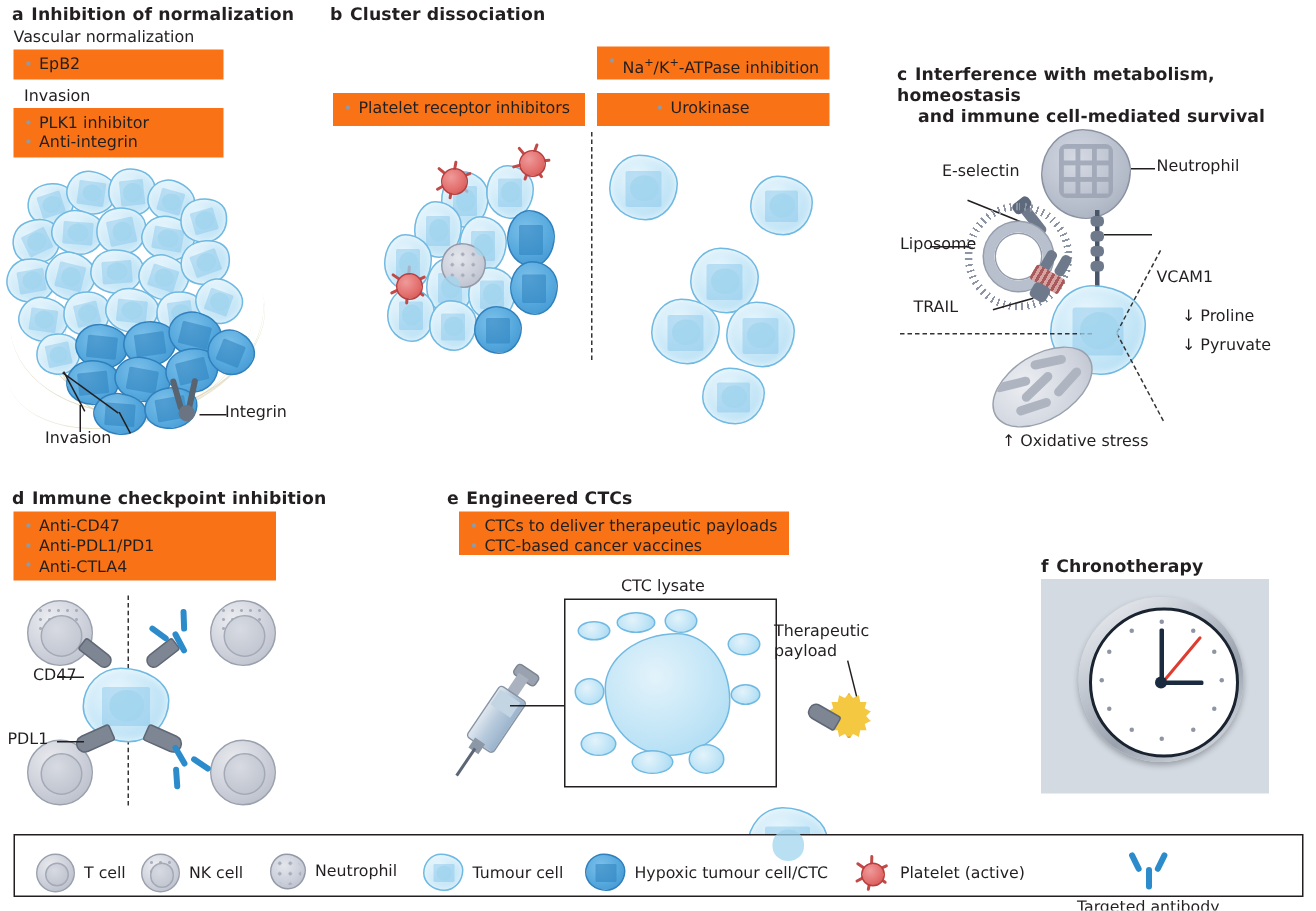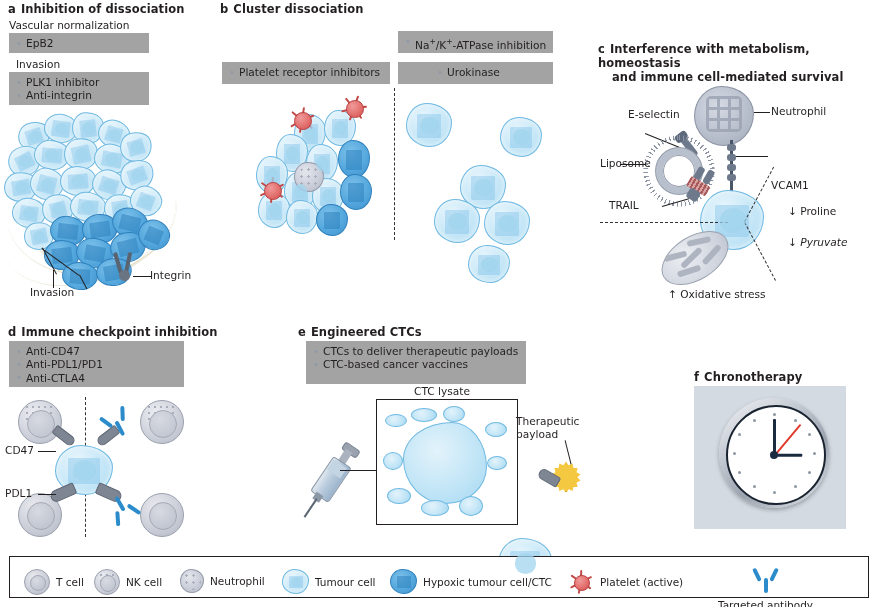--- a/index.html
+++ b/index.html
@@ -8,21 +8,21 @@
   .fig{position:absolute;left:0;top:0;width:877px;height:607px;}
   .abs{position:absolute;}
 
   
   .panel-title{font-size:11.5px;font-weight:bold;letter-spacing:.1px;white-space:nowrap;}
   .panel-title .ltr{font-weight:bold;margin-right:5px;}
   .sub-label{font-size:10.6px;}
   .cap{font-size:10.6px;white-space:nowrap;}
 
   
-  .infobox{background:#a3a3a3;padding:4px 9px 5px 7px;box-sizing:border-box;}
+  .infobox{background:#f97316;padding:4px 9px 5px 7px;box-sizing:border-box;}
   .infobox ul{margin:0;padding:0;list-style:none;}
   .infobox li{font-size:10.6px;line-height:13.4px;white-space:nowrap;position:relative;padding-left:10px;}
   .infobox li:before{content:"•";position:absolute;left:0;top:-0.5px;color:#8f9aa6;font-size:10px;}
 
   
   .vdash{border-left:1.4px dashed #333;}
   .hdash{border-top:1.4px dashed #333;}
 
   
   .tumour{border-radius:44% 56% 47% 53% / 52% 44% 56% 48%;
@@ -116,21 +116,21 @@
   .crista{position:absolute;background:#aeb5c1;border-radius:3px;}
   
   .fibre{position:absolute;background:transparent;border-bottom:1.6px solid #ddd8bd;border-radius:50%;}
 </style>
 </head>
 <body>
 
 <div class="fig">
 
   <div class="abs panel-title" style="left:8px;top:2px;">
-    <span class="ltr">a</span><span>Inhibition of dissociation</span>
+    <span class="ltr">a</span><span>Inhibition of normalization</span>
   </div>
   <div class="abs sub-label" style="left:9px;top:19px;">Vascular normalization</div>
   <div class="abs infobox" style="left:9px;top:33px;width:140px;height:20px;">
     <ul>
         <li>EpB2</li>
       </ul>
   </div>
   <div class="abs sub-label" style="left:16px;top:58px;">Invasion</div>
   <div class="abs infobox" style="left:9px;top:72px;width:140px;height:33px;">
     <ul>
@@ -324,21 +324,21 @@
 
   <div class="tumour abs" style="left:700px;top:190px;width:62px;height:58px;"></div>
 
   <div class="abs hdash" style="left:600px;top:222px;width:128px;"></div>
   <div class="abs" style="left:744px;top:160px;width:48px;height:130px;">
     <div class="abs" style="left:0;top:0;width:1.4px;height:62px;border-left:1.4px dashed #333;transform:rotate(28deg);transform-origin:bottom;"></div>
     <div class="abs" style="left:0;top:62px;width:1.4px;height:66px;border-left:1.4px dashed #333;transform:rotate(-28deg);transform-origin:top;"></div>
   </div>
 
   <div class="abs cap" style="left:788px;top:205px;">↓ Proline</div>
-  <div class="abs cap" style="left:788px;top:236px;font-style:italic;">↓ Pyruvate</div>
+  <div class="abs cap" style="left:788px;top:224px;">↓ Pyruvate</div>
 
   <div class="mito abs" style="left:658px;top:236px;width:72px;height:42px;">
     <div class="crista" style="left:8px;top:6px;width:24px;height:6px;transform:rotate(18deg);"></div>
     <div class="crista" style="left:20px;top:16px;width:26px;height:6px;transform:rotate(-12deg);"></div>
     <div class="crista" style="left:36px;top:6px;width:24px;height:6px;transform:rotate(20deg);"></div>
     <div class="crista" style="left:12px;top:26px;width:24px;height:6px;transform:rotate(14deg);"></div>
     <div class="crista" style="left:40px;top:24px;width:24px;height:6px;transform:rotate(-16deg);"></div>
   </div>
   <div class="abs cap" style="left:668px;top:288px;">↑ Oxidative stress</div>
 
@@ -380,28 +380,28 @@
         <div class="stem"></div>
     </div>
     <div class="ab" style="position:absolute;left:110px;top:100px;width:26px;height:28px;transform:rotate(150deg);">
       <div class="armL"></div>
         <div class="armR"></div>
         <div class="stem"></div>
     </div>
   </div>
 
   <div class="ln" style="left:38px;top:451px;width:18px;height:1.2px;"></div>
-  <div class="abs cap" style="left:5px;top:444px;">CD47</div>
+  <div class="abs cap" style="left:22px;top:444px;">CD47</div>
   <div class="ln" style="left:38px;top:494px;width:18px;height:1.2px;"></div>
   <div class="abs cap" style="left:5px;top:487px;">PDL1</div>
 
   <div class="abs panel-title" style="left:298px;top:325px;">
     <span class="ltr">e</span><span>Engineered CTCs</span>
   </div>
-  <div class="abs infobox" style="left:306px;top:341px;width:220px;height:43px;">
+  <div class="abs infobox" style="left:306px;top:341px;width:220px;height:29px;">
     <ul>
       <li>CTCs to deliver therapeutic payloads</li>
       <li>CTC-based cancer vaccines</li>
     </ul>
   </div>
 
   <div class="abs cap" style="left:414px;top:385px;">CTC lysate</div>
 
   <div class="abs" style="left:298px;top:440px;width:72px;height:88px;transform:rotate(34deg);">
     <div style="position:absolute;left:22px;top:2px;width:16px;height:7px;border-radius:3px;background:#9aa2af;border:1px solid #7b8491;"></div>

